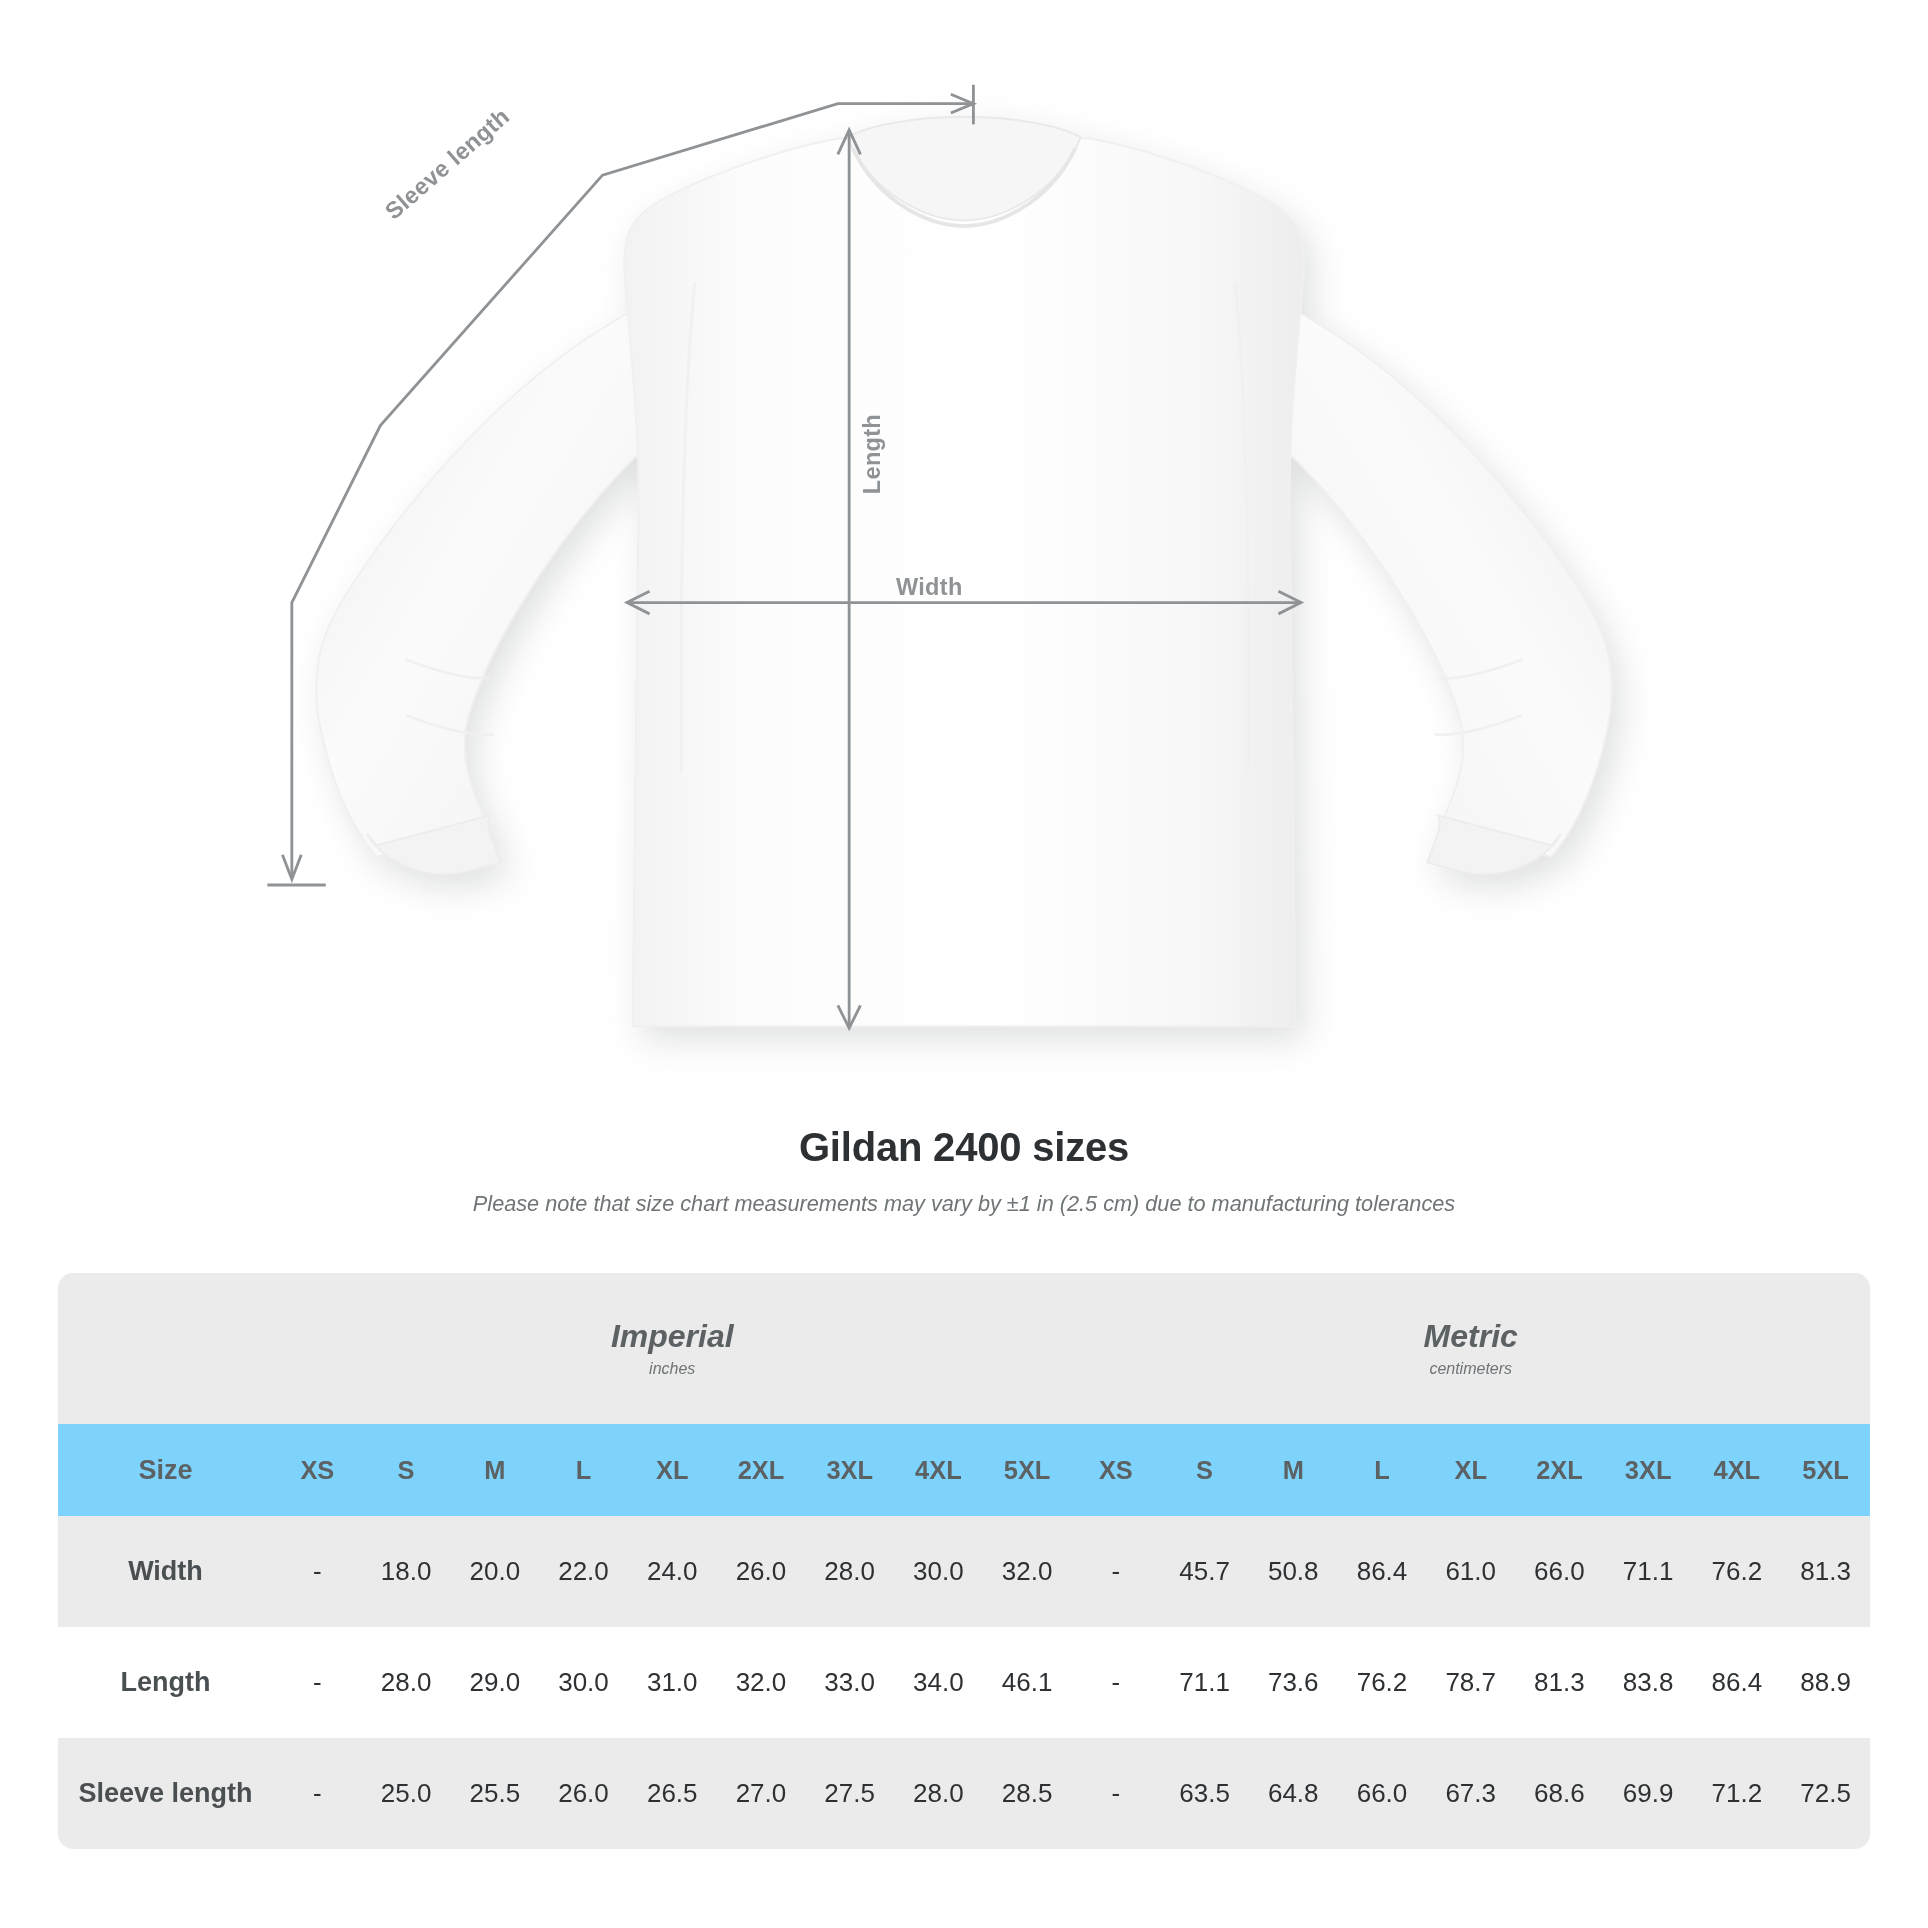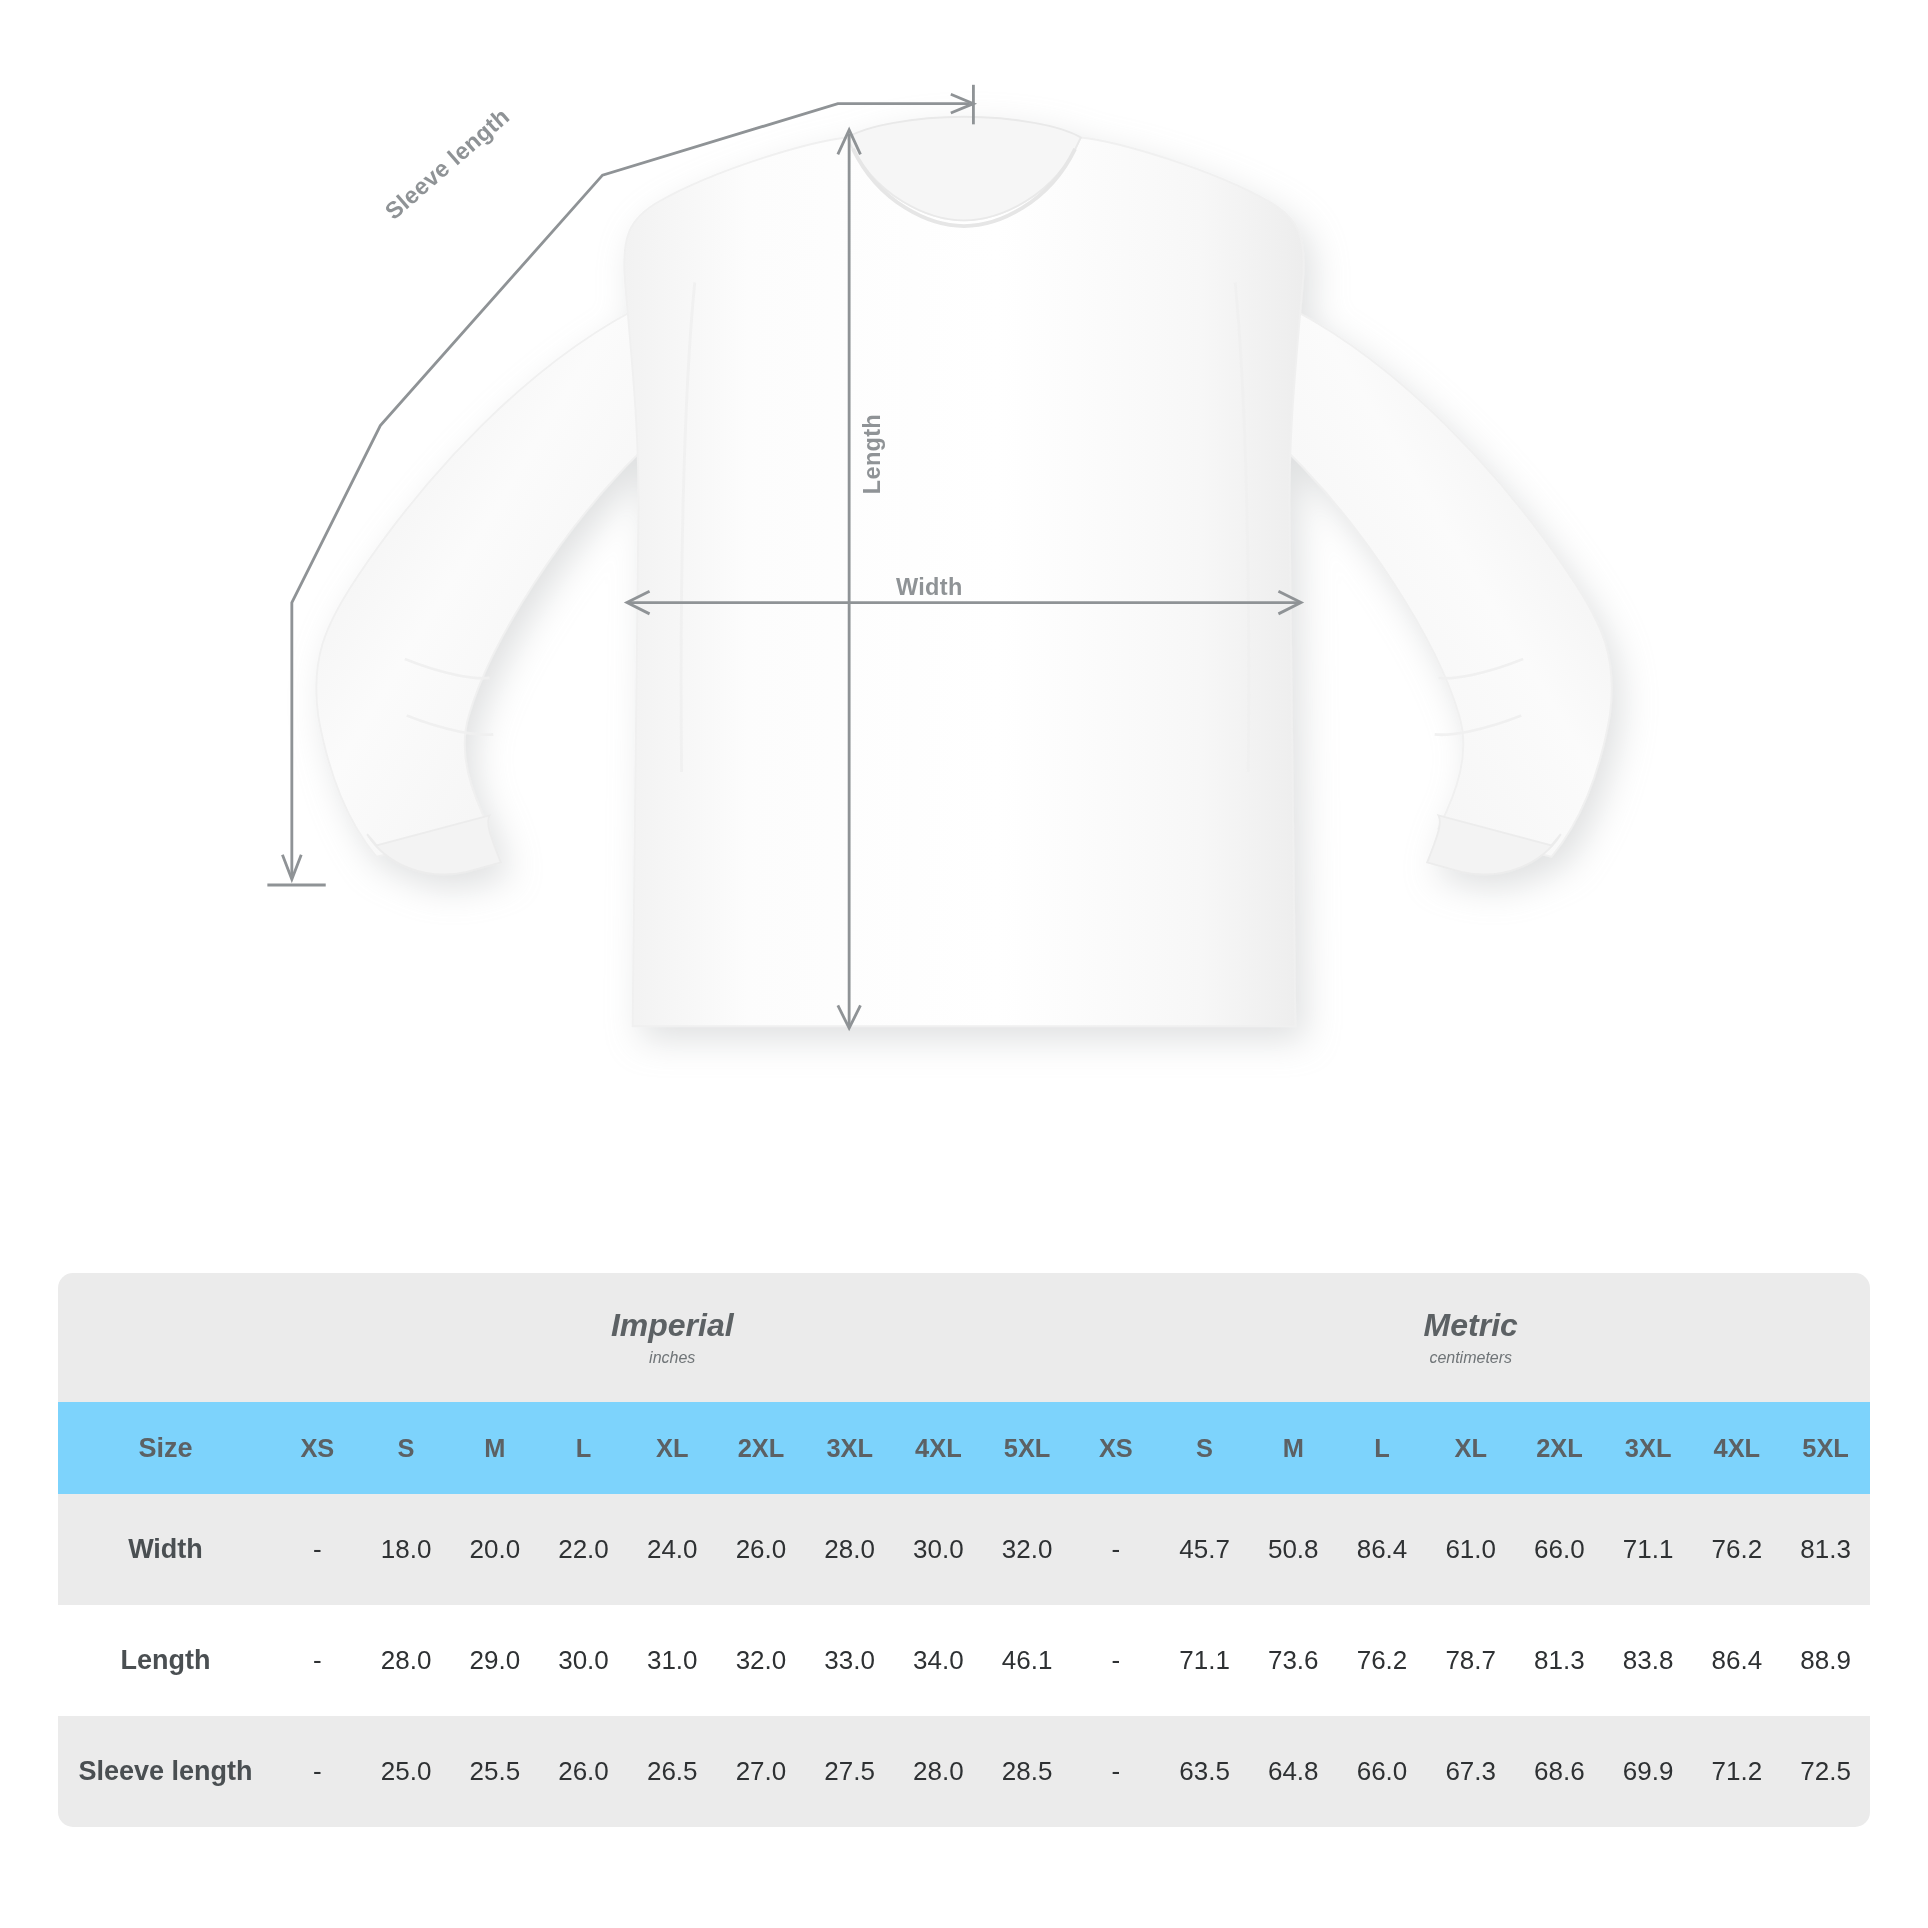--- a/index.html
+++ b/index.html
@@ -86,21 +86,21 @@
     table-layout: fixed;
   }
   table#size-table td, table#size-table th {
     border: none;
     padding: 0;
     text-align: center;
     vertical-align: middle;
   }
   
   .unit-row td {
-    height: 129px;
+    height: 151px;
     background: #ebebeb;
   }
   .unit-title {
     font-size: 32px;
     font-weight: bold;
     font-style: italic;
     color: #5c6164;
     line-height: 1.1;
   }
   .unit-sub {
@@ -217,20 +217,24 @@
         <path d="M690 628 L 666 640 L 690 652"></path>
         <path d="M1358 628 L 1382 640 L 1358 652"></path>
       </g>
     </svg>
 
     <div class="dim-label" id="label-sleeve">Sleeve length</div>
     <div class="dim-label" id="label-length">Length</div>
     <div class="dim-label" id="label-width">Width</div>
   </div>
 
+  <div id="caption-block">
+    <h1 id="chart-title">Gildan 2400 sizes</h1>
+    <p id="chart-note">Please note that size chart measurements may vary by ±1 in (2.5 cm) due to manufacturing tolerances</p>
+  </div>
 
   <div id="size-table-wrap">
     <table id="size-table">
       <colgroup id="table-colgroup">
           <col class="rowhead-col">
           <col>
           <col>
           <col>
           <col>
           <col>

